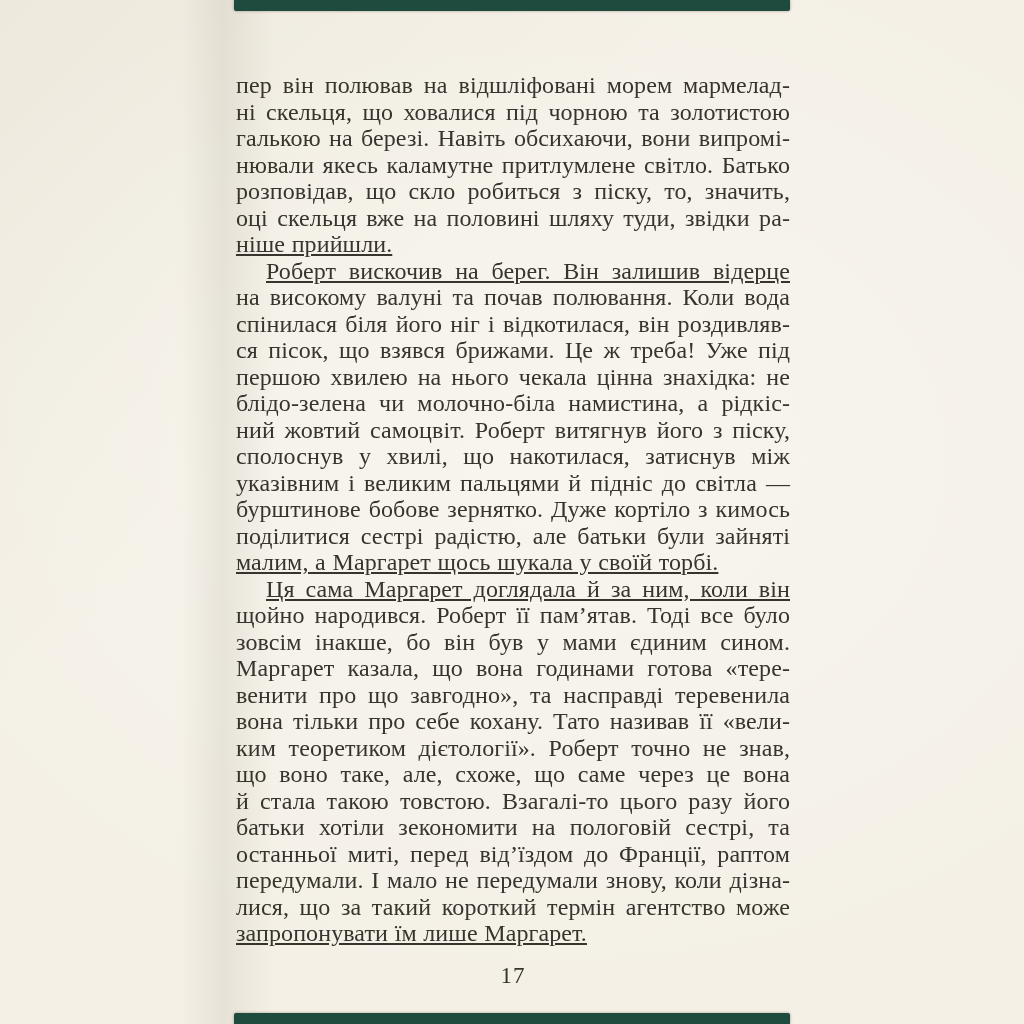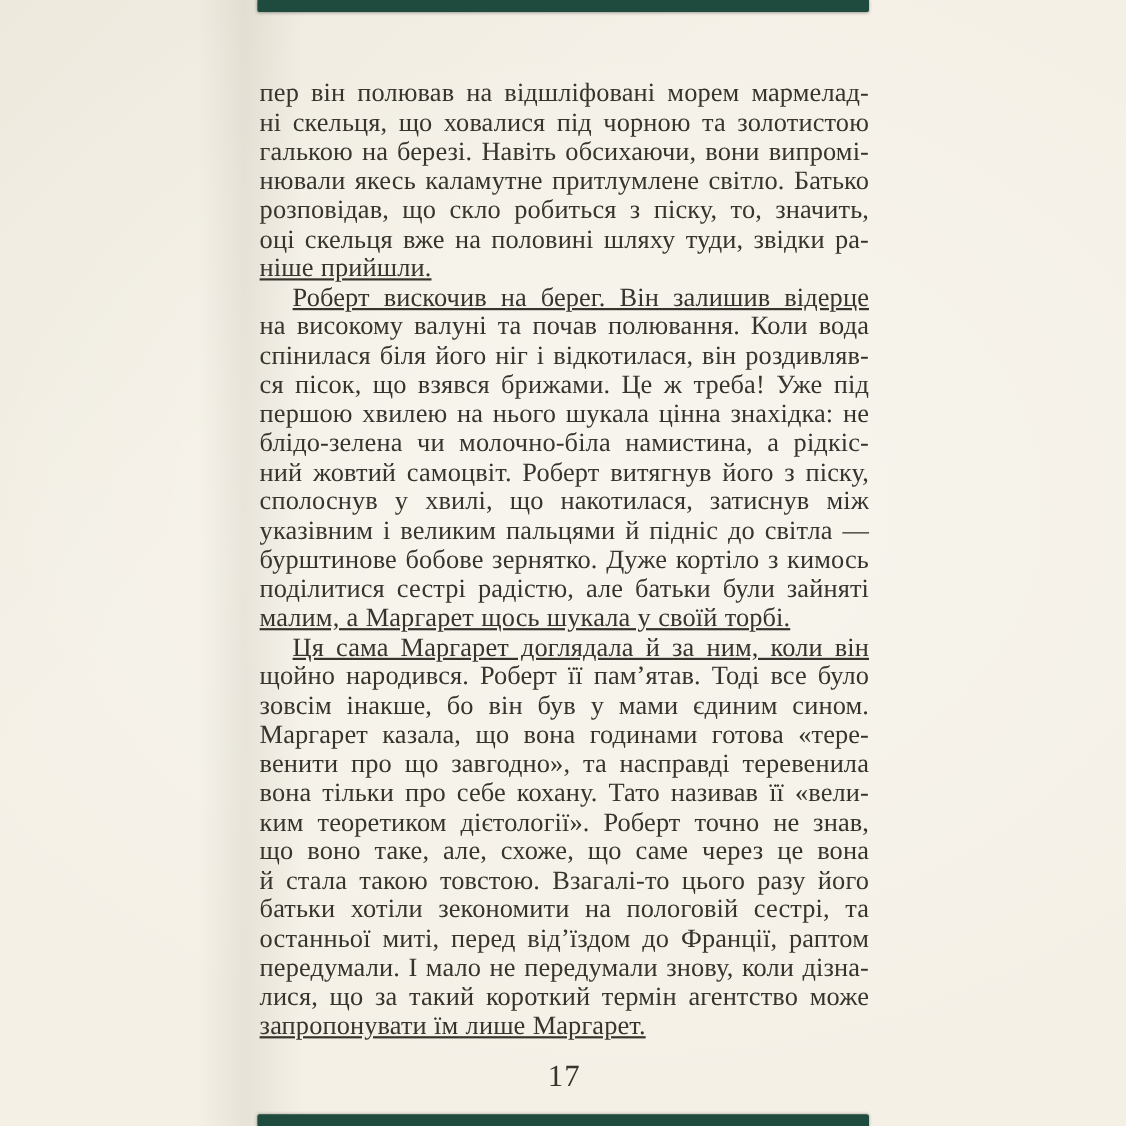--- a/index.html
+++ b/index.html
@@ -71,21 +71,21 @@
   .line.indent-first{
     text-indent:30px;
     text-decoration:underline;
   }
   .page-number{
     position:absolute;
     left:236px;
     width:554px;
     top:963px;
     text-align:center;
-    font-size:28px;
+    font-size:23px;
     letter-spacing:1px;
   }
 </style>
 </head>
 <body>
 
 <div class="scan-page">
   <div class="gutter-shadow"></div>
   <div class="cover-bar top"></div>
   <div class="cover-bar bottom"></div>
@@ -98,21 +98,21 @@
         <div class="line">нювали якесь каламутне притлумлене світло. Батько</div>
         <div class="line">розповідав, що скло робиться з піску, то, значить,</div>
         <div class="line">оці скельця вже на половині шляху туди, звідки ра-</div>
         <div class="line para-end">ніше прийшли.</div>
       </div>
       <div class="paragraph">
         <div class="line indent-first">Роберт вискочив на берег. Він залишив відерце</div>
         <div class="line">на високому валуні та почав полювання. Коли вода</div>
         <div class="line">спінилася біля його ніг і відкотилася, він роздивляв-</div>
         <div class="line">ся пісок, що взявся брижами. Це ж треба! Уже під</div>
-        <div class="line">першою хвилею на нього шукала цінна знахідка: не</div>
+        <div class="line">першою хвилею на нього чекала цінна знахідка: не</div>
         <div class="line">блідо-зелена чи молочно-біла намистина, а рідкіс-</div>
         <div class="line">ний жовтий самоцвіт. Роберт витягнув його з піску,</div>
         <div class="line">сполоснув у хвилі, що накотилася, затиснув між</div>
         <div class="line">указівним і великим пальцями й підніс до світла —</div>
         <div class="line">бурштинове бобове зернятко. Дуже кортіло з кимось</div>
         <div class="line">поділитися сестрі радістю, але батьки були зайняті</div>
         <div class="line para-end">малим, а Маргарет щось шукала у своїй торбі.</div>
       </div>
       <div class="paragraph">
         <div class="line indent-first">Ця сама Маргарет доглядала й за ним, коли він</div>

